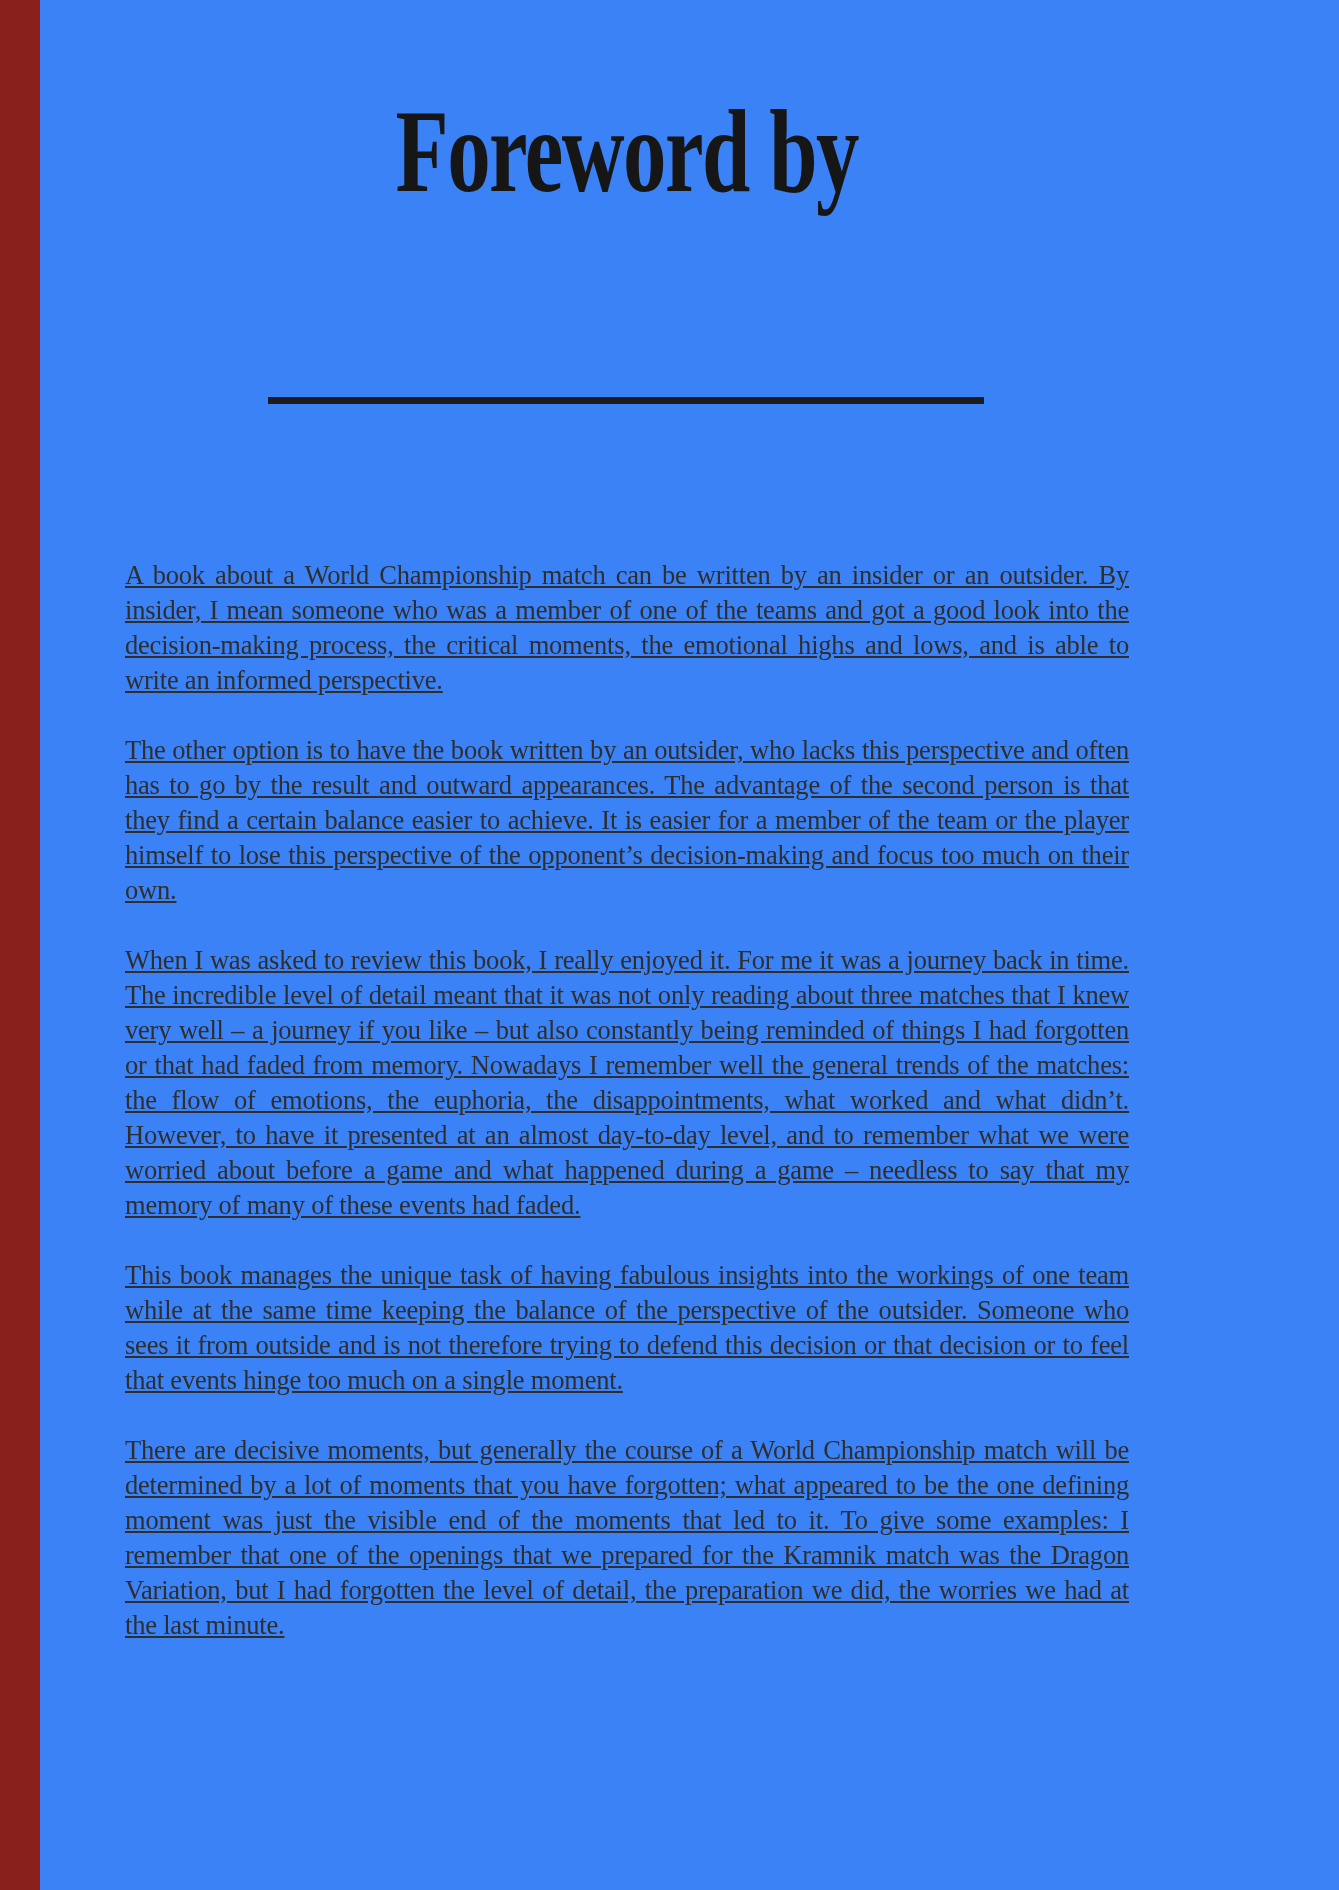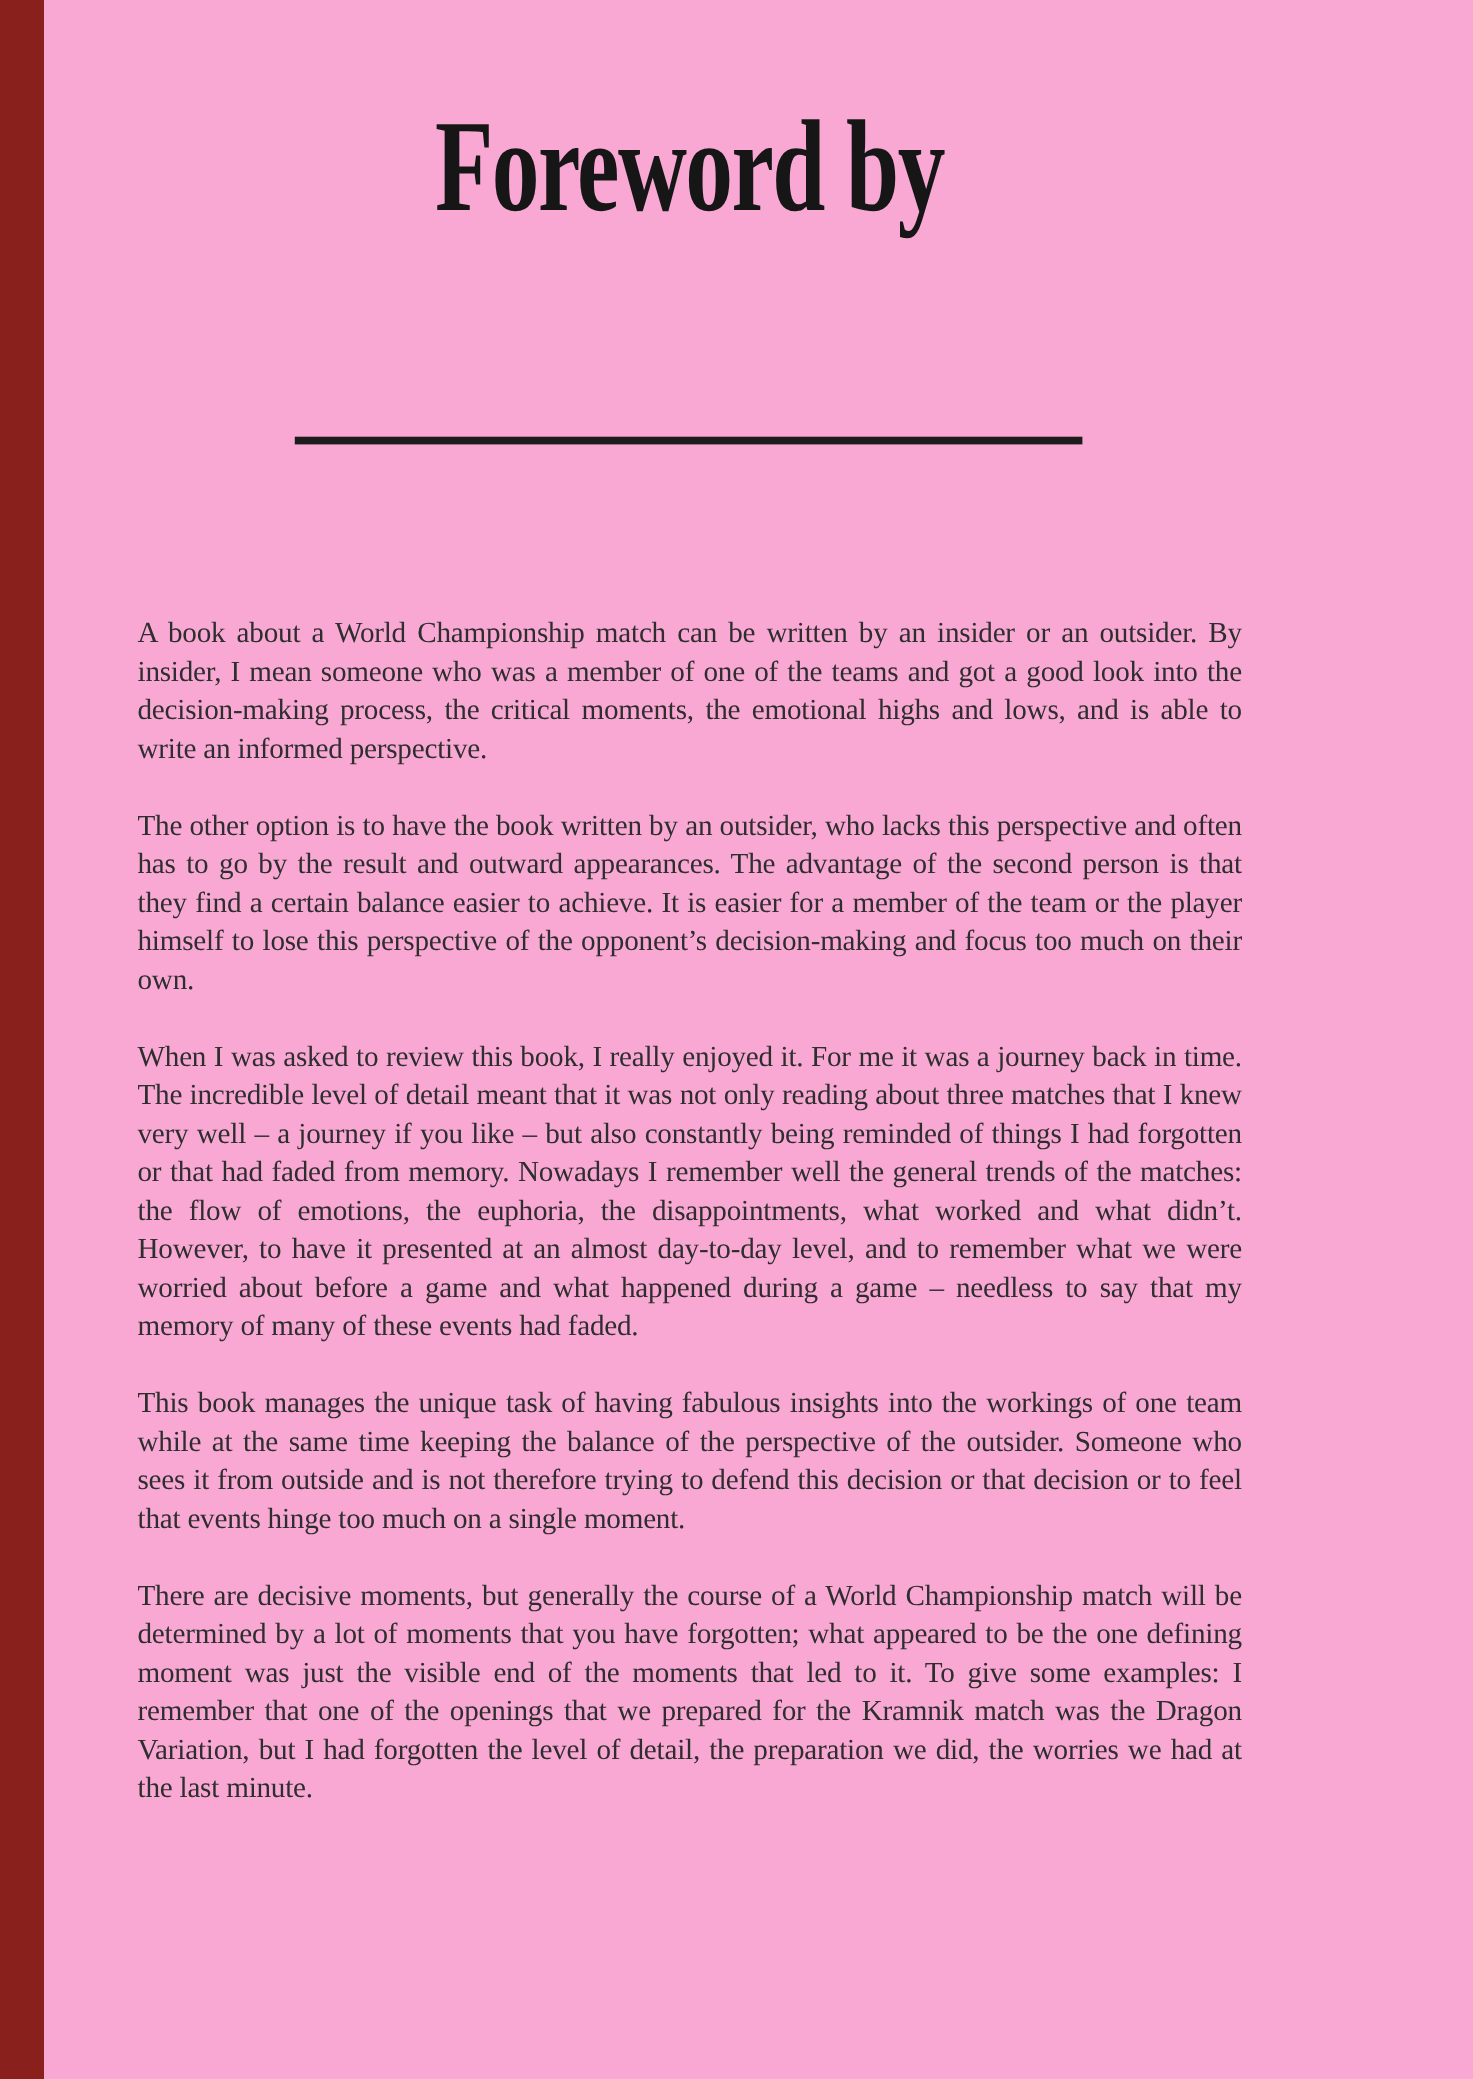--- a/index.html
+++ b/index.html
@@ -1,20 +1,20 @@
 <!DOCTYPE html>
 <html><head>
 <meta charset="utf-8">
 <style>
   html, body { margin: 0; padding: 0; background: #e8e8e8; }
   .page {
     position: relative;
     width: 1339px;
     height: 1890px;
-    background: #f9a8d4;
+    background: #3b82f6;
     overflow: hidden;
     font-family: "Liberation Serif", "DejaVu Serif", serif;
   }
   .spine {
     position: absolute;
     left: 0; top: 0;
     width: 40px; height: 1890px;
   }
   .title-block {
     position: absolute;
@@ -44,20 +44,21 @@
   }
   .body-text {
     position: absolute;
     left: 125px; top: 558px;
     width: 1004px;
     font-size: 26.5px;
     line-height: 35px;
     letter-spacing: -0.2px;
     color: #2e2e2e;
     text-align: justify;
+    text-decoration: underline;
   }
   .body-text p {
     margin: 0 0 35px 0;
     padding: 0;
   }
 </style>
 </head>
 <body>
 
 <div class="page">

